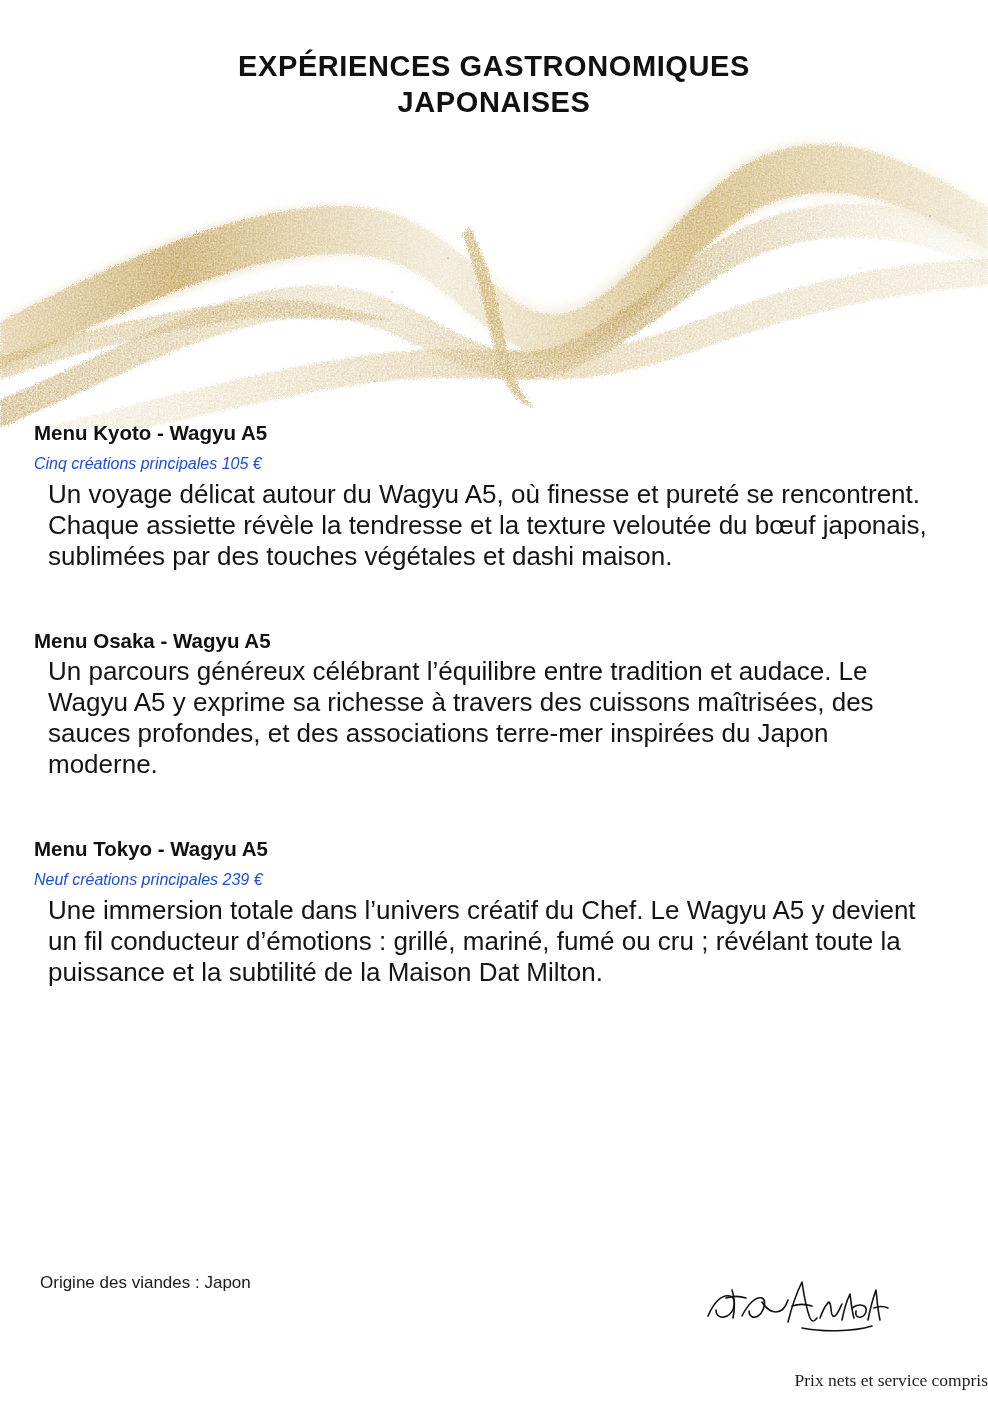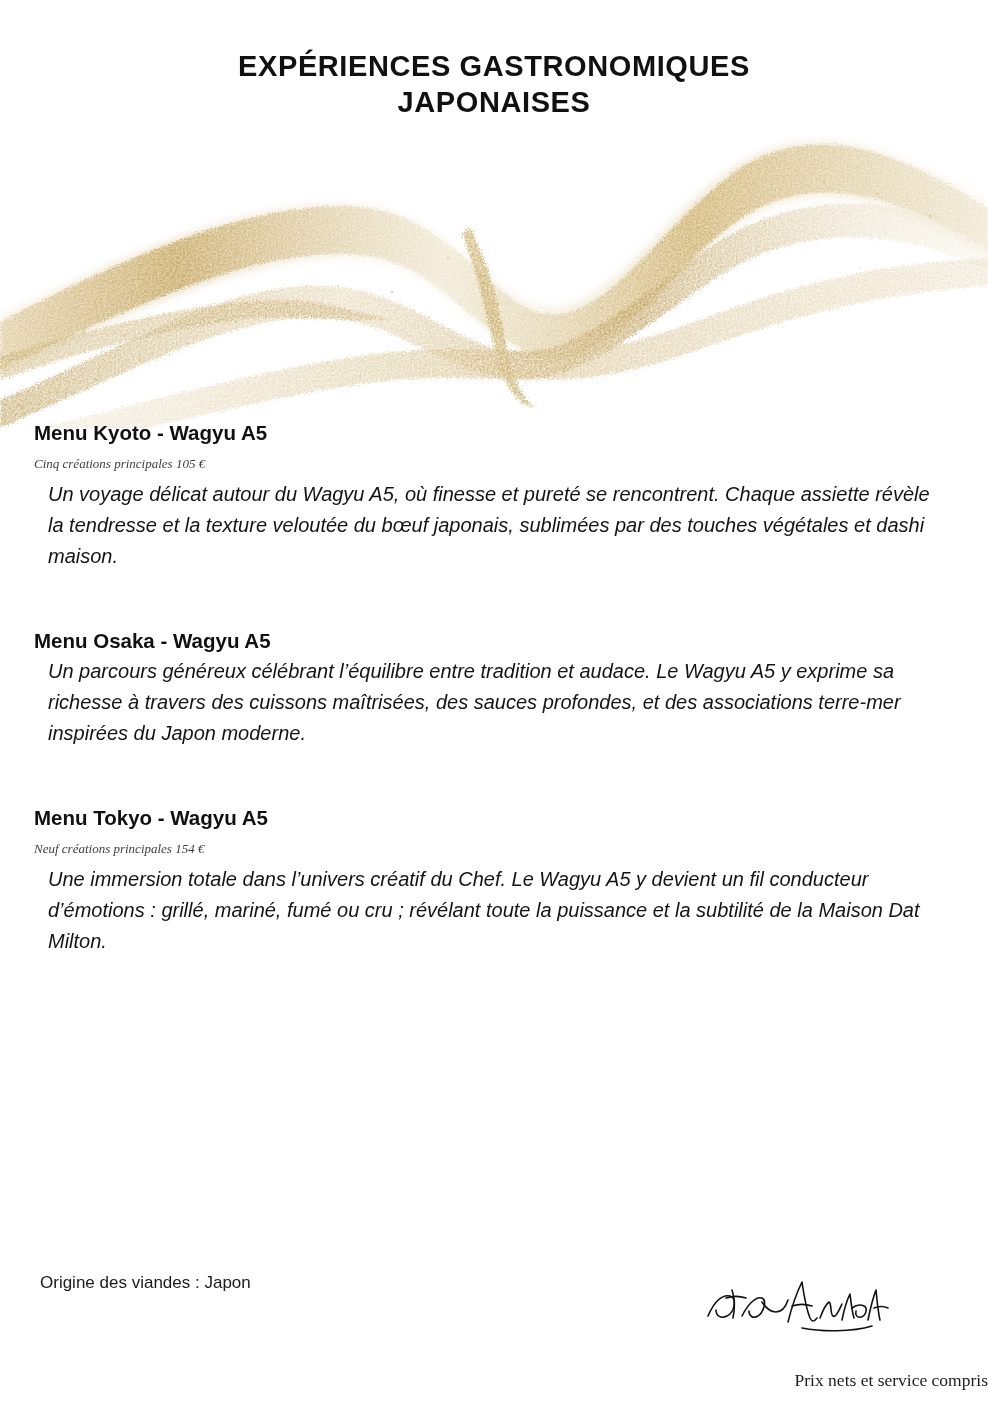--- a/index.html
+++ b/index.html
@@ -61,33 +61,31 @@
     text-align: left;
   }
   .menu-block:last-child { margin-bottom: 0; }
   .menu-name {
     font-size: 20.5px;
     font-weight: 700;
     line-height: 30px;
     color: #111111;
   }
   .menu-price {
-    font-size: 13px;
+    font-size: 16px;
     font-style: italic;
     line-height: 31px;
-    color: #404040;
-    font-family: Liberation Serif, serif;
+    color: #1d4ed8;
   }
   .menu-desc {
-    font-size: 20px;
+    font-size: 26px;
     line-height: 31px;
     color: #141414;
     margin-top: 0;
     padding: 0 14px;
-    font-style: italic;
   }
 
   
   .origin {
     position: absolute;
     left: 40px;
     top: 1273px;
     font-size: 17px;
     color: #1a1a1a;
   }
@@ -208,21 +206,21 @@
       <div class="menu-desc">Un voyage délicat autour du Wagyu A5, où finesse et pureté se rencontrent. Chaque assiette révèle la tendresse et la texture veloutée du bœuf japonais, sublimées par des touches végétales et dashi maison.</div>
     </div>
 
     <div class="menu-block">
       <div class="menu-name">Menu Osaka - Wagyu A5</div>
       <div class="menu-desc">Un parcours généreux célébrant l’équilibre entre tradition et audace. Le Wagyu A5 y exprime sa richesse à travers des cuissons maîtrisées, des sauces profondes, et des associations terre-mer inspirées du Japon moderne.</div>
     </div>
 
     <div class="menu-block">
       <div class="menu-name">Menu Tokyo - Wagyu A5</div>
-      <div class="menu-price">Neuf créations principales 154 €</div>
+      <div class="menu-price">Neuf créations principales 239 €</div>
       <div class="menu-desc">Une immersion totale dans l’univers créatif du Chef. Le Wagyu A5 y devient un fil conducteur d’émotions : grillé, mariné, fumé ou cru ; révélant toute la puissance et la subtilité de la Maison Dat Milton.</div>
     </div>
 
   </div>
 
   <div class="origin">Origine des viandes : Japon</div>
 
   <svg class="signature" viewBox="0 0 190 70" aria-hidden="true">
     <g fill="none" stroke="#111111" stroke-width="1.6" stroke-linecap="round" stroke-linejoin="round">
       <path d="M6,44 C12,30 20,22 28,24 C35,26 33,40 25,44 C19,47 14,44 14,38"></path>

